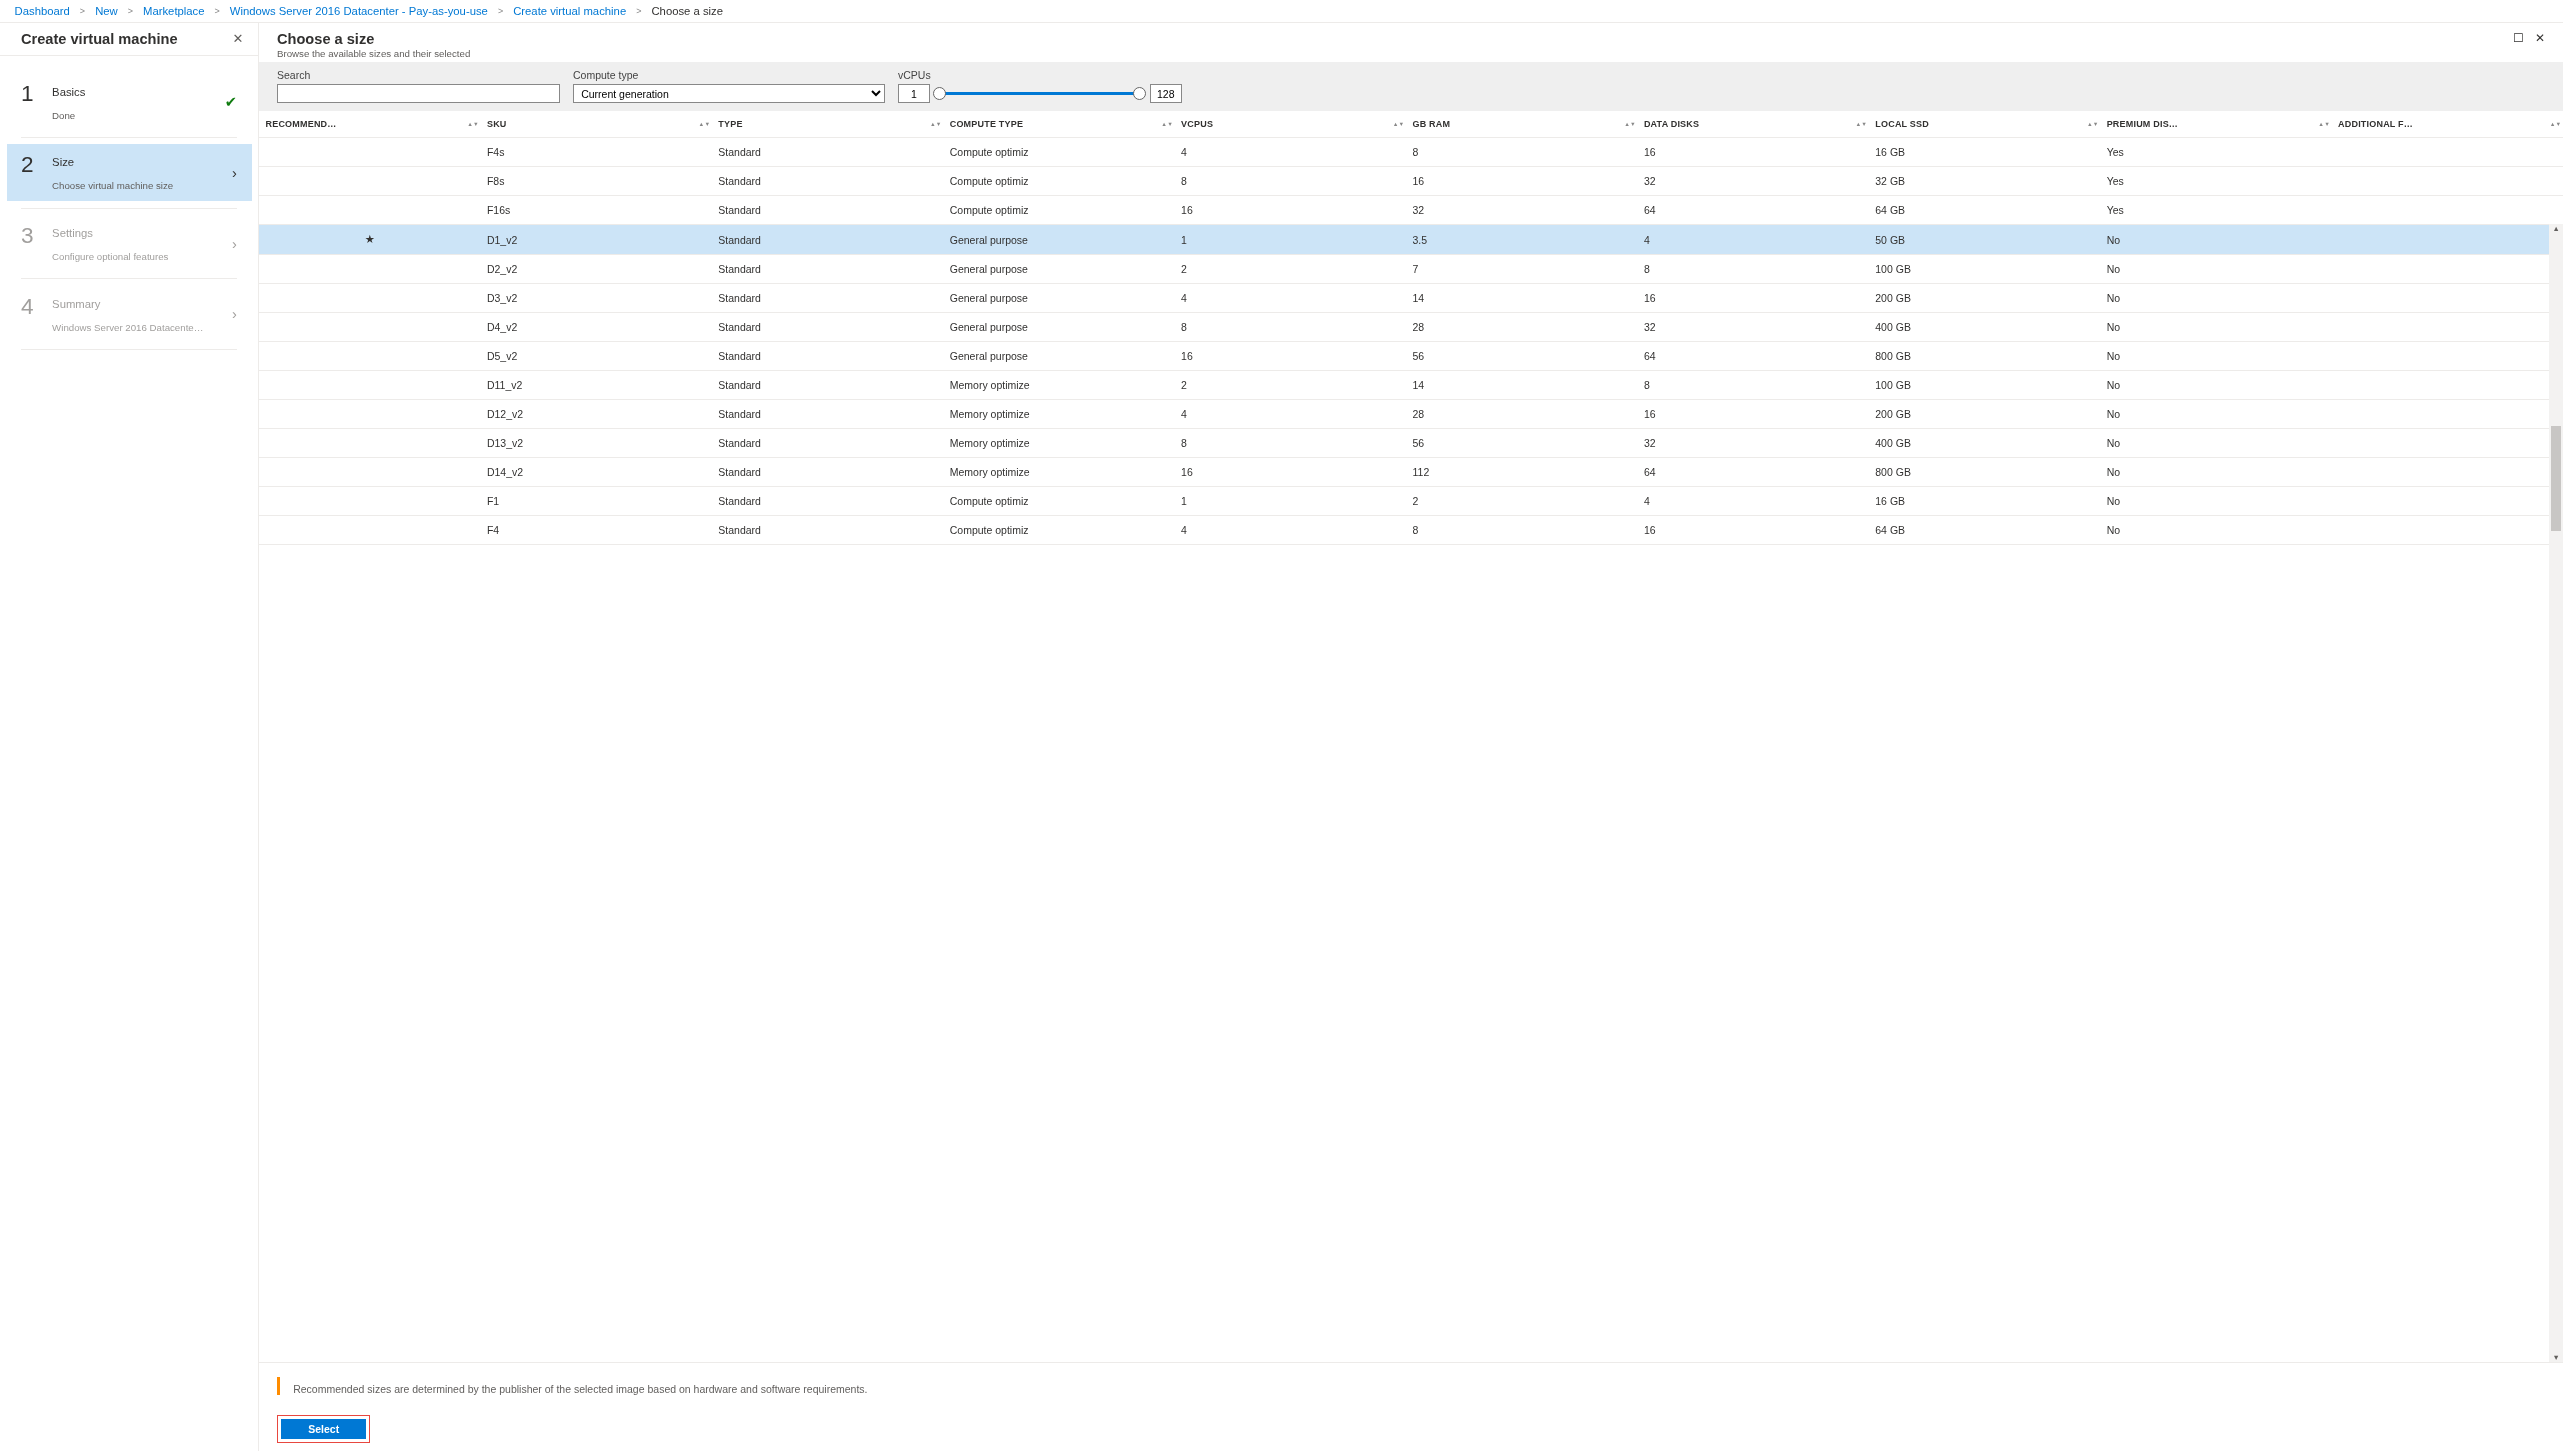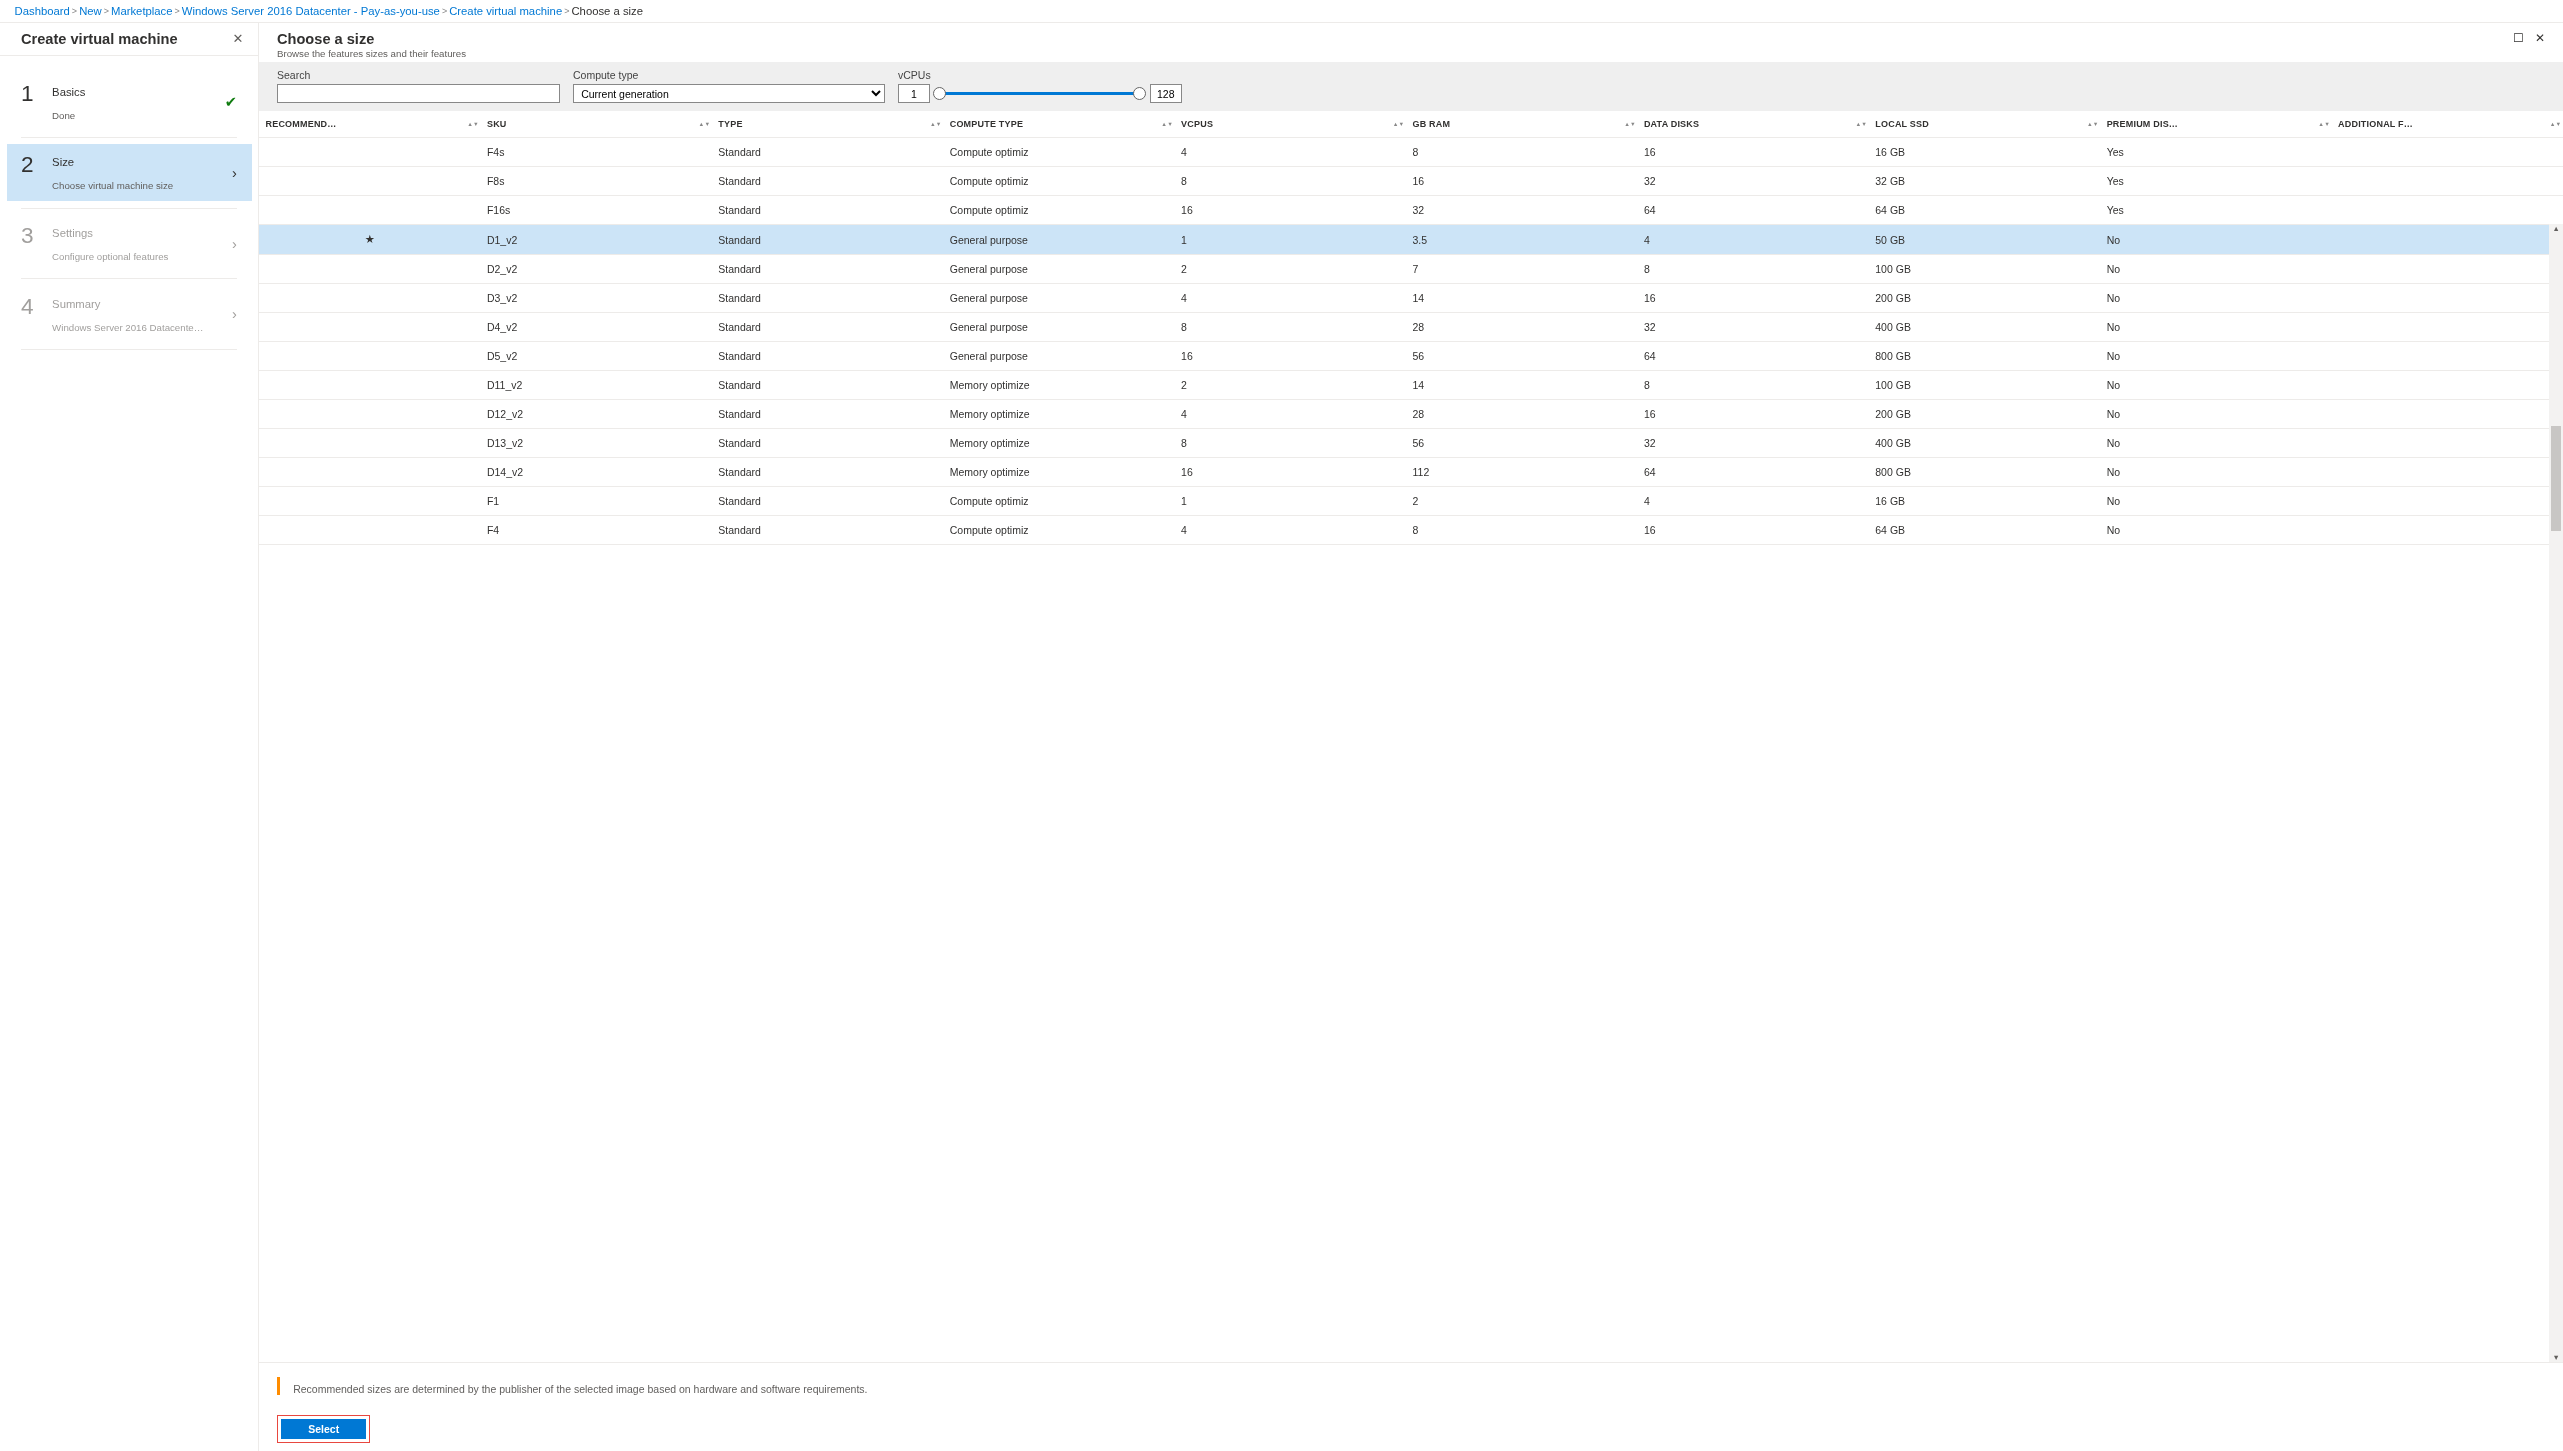--- a/index.html
+++ b/index.html
@@ -1,19 +1,19 @@
 <!DOCTYPE html>
 <html style="font-size:13px"><head>
 <meta charset="utf-8">
 <style>
   * { box-sizing: border-box; margin: 0; padding: 0; }
   body { font-family: "Segoe UI", Arial, sans-serif; font-size: 10.5px; color: #323130; background: #fff; }
 
   
-  .breadcrumb { display: flex; align-items: center; gap: 2px; padding: 4.9px 14.6px; border-bottom: 0.8px solid #edebe9; font-size: 11.3px; height: 22.6px; }
+  .breadcrumb { display: flex; align-items: center; gap: 10px; padding: 4.9px 14.6px; border-bottom: 0.8px solid #edebe9; font-size: 11.3px; height: 22.6px; }
   .breadcrumb a { color: #0078d4; text-decoration: none; cursor: pointer; }
   .breadcrumb .sep { color: #888; font-size: 9px; }
   .breadcrumb .current { color: #323130; }
 
   .main { display: flex; height: calc(100vh - 22.6px); }
 
   
   .left { width: 259px; border-right: 0.8px solid #edebe9; flex-shrink: 0; }
   .left-header { display: flex; justify-content: space-between; align-items: center; padding: 8px 14.6px 8px 21px; border-bottom: 0.8px solid #edebe9; }
   .left-header h2 { font-size: 14.6px; font-weight: 600; }
@@ -133,21 +133,21 @@
         <span class="step-rgt">›</span>
       </div>
       <hr class="divider">
     </div>
   </div>
 
   <div class="right">
     <div class="right-header">
       <div>
         <h2>Choose a size</h2>
-        <div class="sub">Browse the features sizes and their features</div>
+        <div class="sub">Browse the available sizes and their selected</div>
       </div>
       <div class="hdr-icons">
         <span>☐</span>
         <span>✕</span>
       </div>
     </div>
 
     <div class="filterbar">
       <div class="fcol">
         <label>Search</label>

